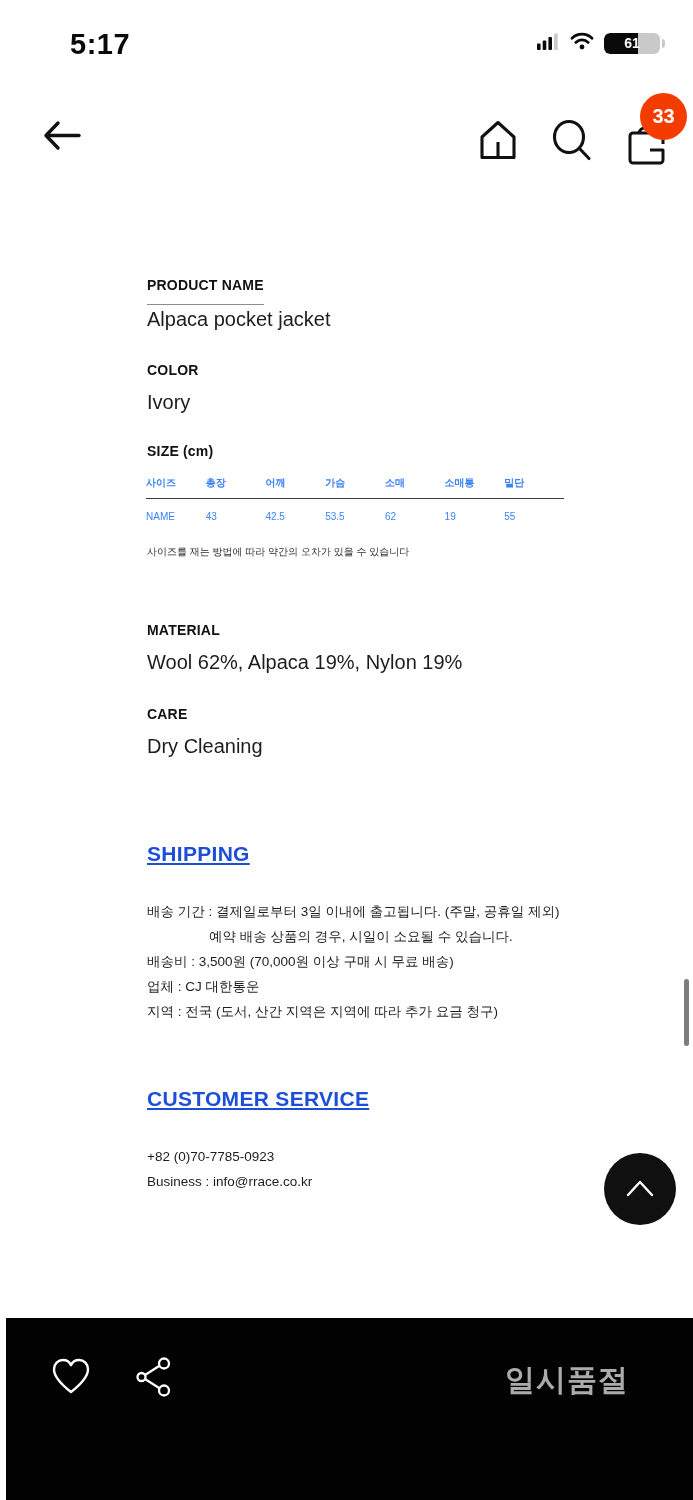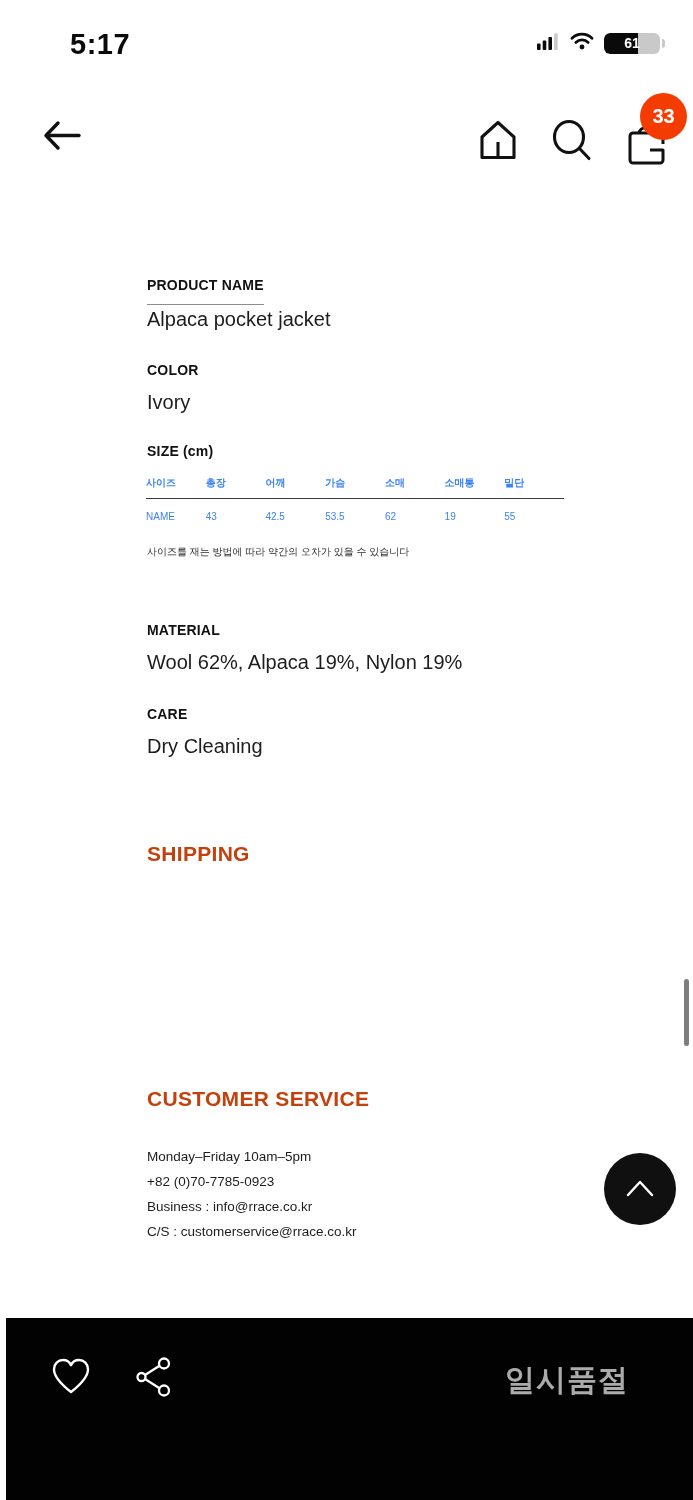--- a/index.html
+++ b/index.html
@@ -66,21 +66,21 @@
   .size-row.head .size-cell { font-weight: 700; }
   .size-divider { border-bottom: 1.5px solid #3c3c3c; margin-top: 3px; }
   .size-row.body .size-cell { padding-top: 12px; }
   .size-note { left: 141px; top: 545px; width: 418px; text-align: left; font-size: 10px; color: #2c2c2c; }
 
   .lbl-material { left: 141px; top: 622px; }
   .val-material { left: 141px; top: 651px; text-align: right; }
   .lbl-care     { left: 141px; top: 706px; }
   .val-care     { left: 141px; top: 735px; }
 
-  .big-title { font-size: 21px; font-weight: 700; letter-spacing: 0.3px; color: #c2410c; }
+  .big-title { font-size: 21px; font-weight: 700; letter-spacing: 0.3px; color: #1d4ed8; text-decoration: underline; }
   .shipping-title { left: 141px; top: 842px; }
   .shipping-lines { left: 141px; top: 899px; width: 470px; }
   .info-line { font-size: 13.5px; color: #1d1d1d; line-height: 25px; }
   .info-line.indented { padding-left: 62px; }
   .cs-title { left: 141px; top: 1087px; text-align: right; }
   .cs-lines { left: 141px; top: 1144px; width: 470px; }
 
   
   .scroll-top {
     left: 598px; top: 1153px;
@@ -207,27 +207,32 @@
   </div>
   <div class="abs size-note">사이즈를 재는 방법에 따라 약간의 오차가 있을 수 있습니다</div>
 
   <div class="abs sec-label lbl-material">MATERIAL</div>
   <div class="abs sec-value val-material">Wool 62%, Alpaca 19%, Nylon 19%</div>
 
   <div class="abs sec-label lbl-care">CARE</div>
   <div class="abs sec-value val-care">Dry Cleaning</div>
 
   <h2 class="abs big-title shipping-title">SHIPPING</h2>
+  <div class="abs shipping-lines">
+    <p class="info-line">배송 기간 : 결제일로부터 3일 이내에 출고됩니다. (주말, 공휴일 제외)</p>
+    <p class="info-line indented">예약 배송 상품의 경우, 시일이 소요될 수 있습니다.</p>
+    <p class="info-line">배송비 : 3,500원 (70,000원 이상 구매 시 무료 배송)</p>
+    <p class="info-line">업체 : CJ 대한통운</p>
+    <p class="info-line">지역 : 전국 (도서, 산간 지역은 지역에 따라 추가 요금 청구)</p>
+  </div>
 
   <h2 class="abs big-title cs-title">CUSTOMER SERVICE</h2>
   <div class="abs cs-lines">
-    <p class="info-line">Monday–Friday 10am–5pm</p>
     <p class="info-line">+82 (0)70-7785-0923</p>
     <p class="info-line">Business : info@rrace.co.kr</p>
-    <p class="info-line">C/S : customerservice@rrace.co.kr</p>
   </div>
 
   <button class="abs scroll-top">
     <span>
       <svg width="36" height="22" viewBox="0 0 36 22">
         <path d="M6 18 L18 5 L30 18" fill="none" stroke="#ffffff" stroke-width="2.4" stroke-linecap="round" stroke-linejoin="round"></path>
       </svg>
     </span>
   </button>
   <div class="abs scrollbar-thumb"></div>

